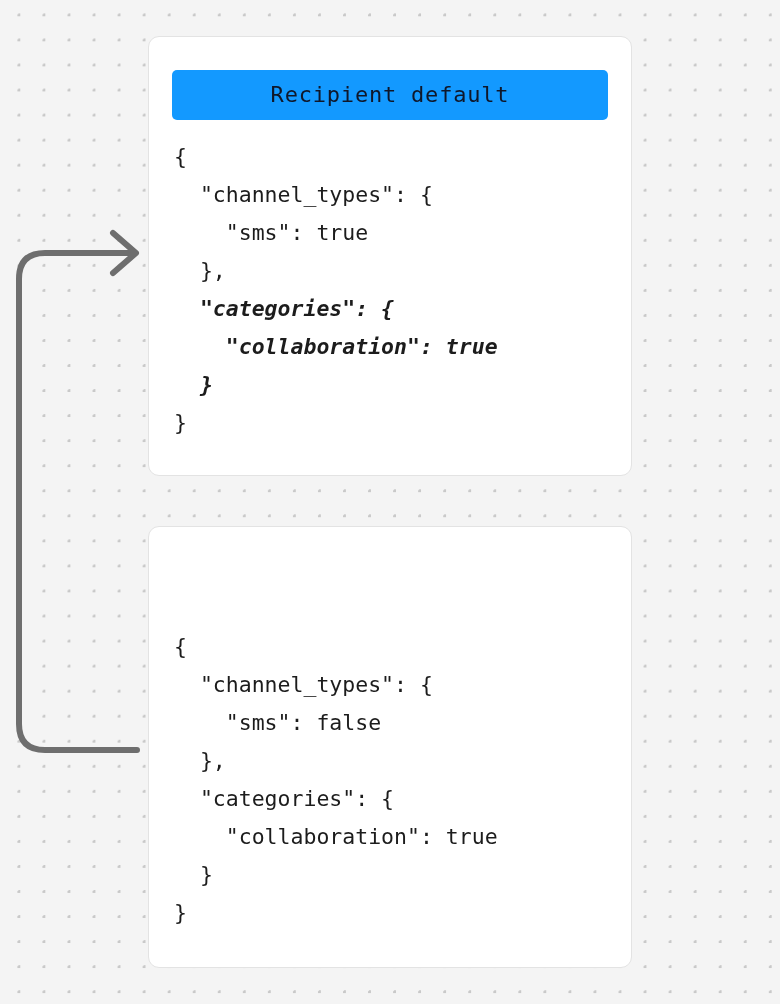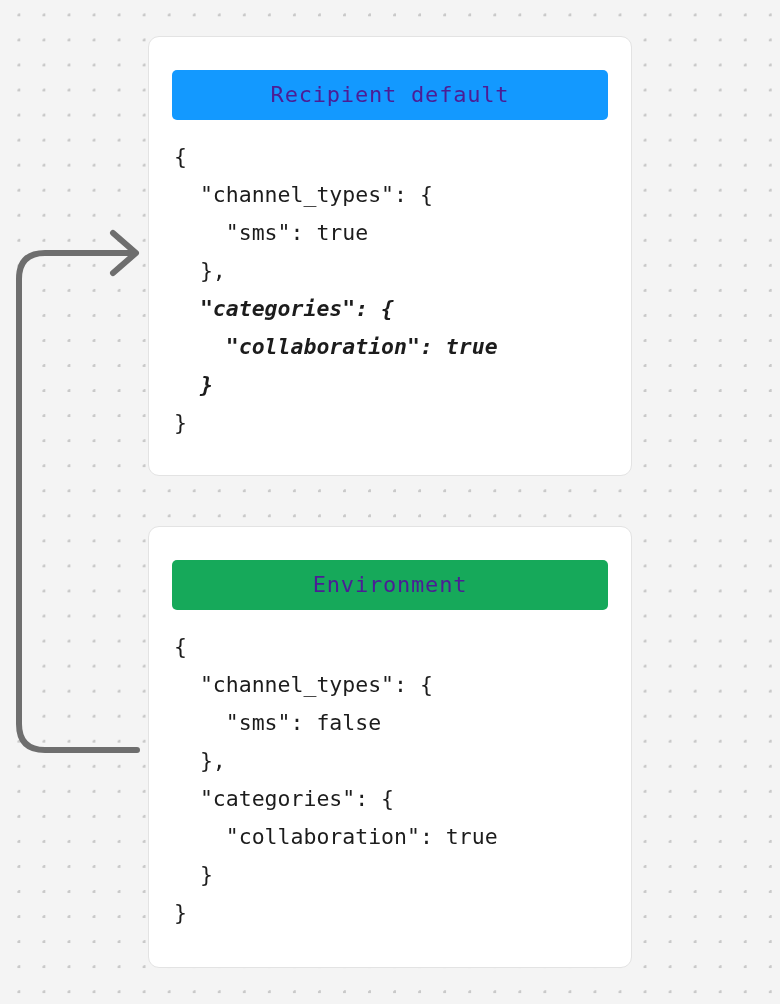--- a/index.html
+++ b/index.html
@@ -54,21 +54,21 @@
     top: 33px;
     width: 436px;
     height: 50px;
     border-radius: 5px;
     display: flex;
     align-items: center;
     justify-content: center;
     box-sizing: border-box;
   }
   .card-header .header-label {
-    color: #4c1d95;
+    color: #0f172a;
     font-family: "DejaVu Sans Mono", "Liberation Mono", monospace;
     font-size: 22px;
     font-weight: 400;
     letter-spacing: 0.8px;
     line-height: 1;
     white-space: nowrap;
   }
 
   .json-body {
     position: absolute;
@@ -102,19 +102,16 @@
   </svg>
 
   <div class="card" id="card-recipient-default">
     <div class="card-header" style="background: rgb(19, 153, 255);">
       <span class="header-label">Recipient default</span>
     </div>
     <div class="json-body"><span class="json-line">{</span><span class="json-line">  "channel_types": {</span><span class="json-line">    "sms": true</span><span class="json-line">  },</span><span class="json-line em">  "categories": {</span><span class="json-line em">    "collaboration": true</span><span class="json-line em">  }</span><span class="json-line">}</span></div>
   </div>
 
   <div class="card" id="card-environment">
-    <div class="card-header" style="background: rgb(22, 169, 90);">
-      <span class="header-label">Environment</span>
-    </div>
     <div class="json-body"><span class="json-line">{</span><span class="json-line">  "channel_types": {</span><span class="json-line">    "sms": false</span><span class="json-line">  },</span><span class="json-line">  "categories": {</span><span class="json-line">    "collaboration": true</span><span class="json-line">  }</span><span class="json-line">}</span></div>
   </div>
 
 </div>
 
 </body></html>

